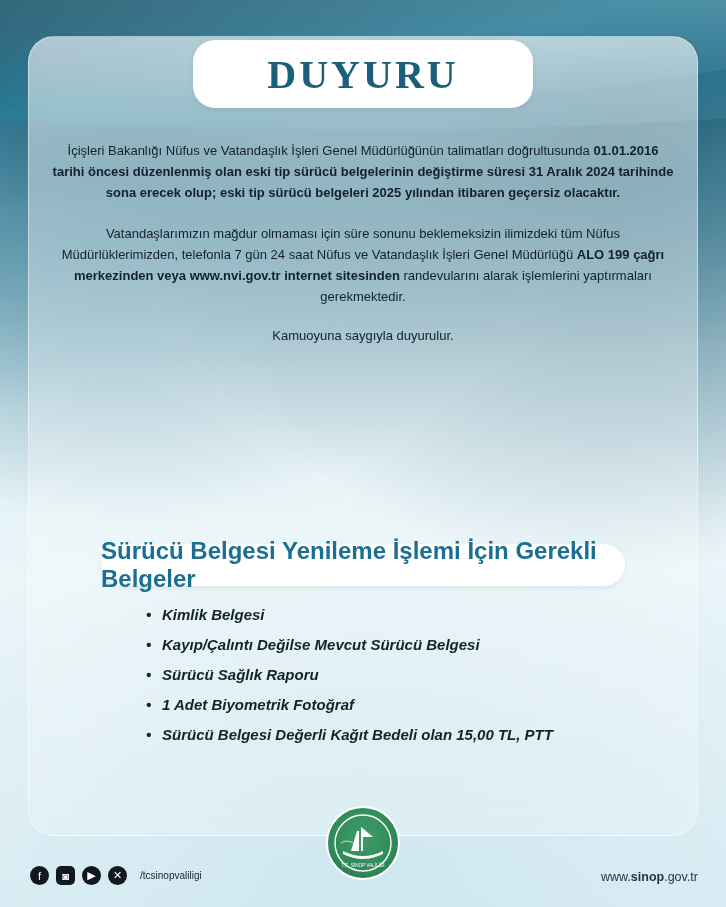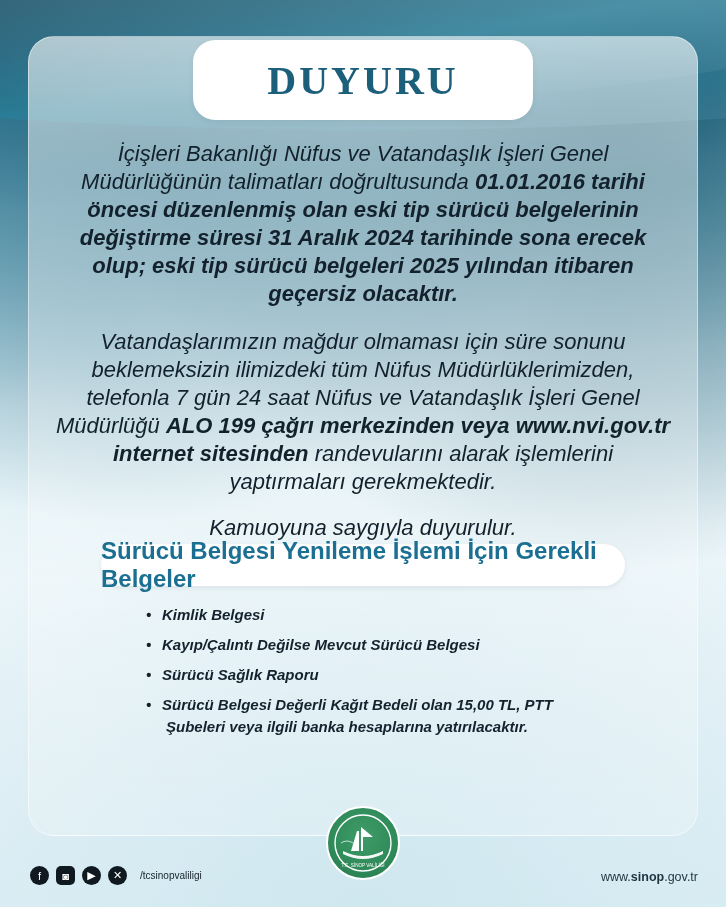--- a/index.html
+++ b/index.html
@@ -41,21 +41,21 @@
     border-radius: 26px;
     background: linear-gradient(180deg, rgba(255,255,255,0.62) 0%, rgba(255,255,255,0.42) 18%, rgba(255,255,255,0.30) 45%, rgba(255,255,255,0.22) 100%);
     border: 1px solid rgba(255,255,255,0.45);
   }
 
   .title-pill {
     position: absolute;
     left: 50%; transform: translateX(-50%);
     top: 40px;
     width: 340px;
-    height: 80px;
+    height: 68px;
     background: #ffffff;
     border-radius: 22px;
     display: flex;
     align-items: center;
     justify-content: center;
     box-shadow: 0 2px 6px rgba(0,0,0,0.06);
   }
   .title-pill span {
     font-family: "Liberation Serif", serif;
     font-weight: bold;
@@ -66,24 +66,23 @@
 
   .body-text {
     position: absolute;
     left: 52px;
     top: 140px;
     width: 622px;
     text-align: center;
     color: #12212b;
   }
   .para {
-    font-size: 22px;
-    line-height: 28px;
+    font-size: 13px;
+    line-height: 21px;
     margin-bottom: 18px;
-    font-style: italic;
   }
   .para.p1 { margin-bottom: 20px; }
   .para b { font-weight: bold; }
   .para.p3 { margin-top: 6px; margin-bottom: 10px; text-align: center; }
 
   .sub-pill {
     position: absolute;
     left: 50%; transform: translateX(-50%);
     top: 544px;
     width: 524px;
@@ -201,23 +200,23 @@
   </div>
 
   <div class="sub-pill">
     <span>Sürücü Belgesi Yenileme İşlemi İçin Gerekli Belgeler</span>
   </div>
 
   <ul class="doc-list">
     <li><span>Kimlik Belgesi</span></li>
     <li><span>Kayıp/Çalıntı Değilse Mevcut Sürücü Belgesi</span></li>
     <li><span>Sürücü Sağlık Raporu</span></li>
+    <li><span>1 Adet Biyometrik Fotoğraf</span></li>
     <li>
       <span>Sürücü Belgesi Değerli Kağıt Bedeli olan 15,00 TL, PTT</span>
-      <span class="cont">Şubeleri veya ilgili banka hesaplarına yatırılacaktır.</span>
     </li>
   </ul>
 
   <div class="logo">
     <svg width="60" height="60" viewBox="0 0 60 60">
       <circle cx="30" cy="30" r="28" fill="none" stroke="#ffffff" stroke-width="1.4"></circle>
       <path d="M10 38 Q30 48 50 38 L50 41 Q30 51 10 41 Z" fill="#ffffff" opacity="0.95"></path>
       <path d="M18 38 L24 18 L26 18 L26 38 Z" fill="#ffffff"></path>
       <path d="M28 38 L28 14 L40 24 L30 24 L30 38 Z" fill="#ffffff"></path>
       <path d="M8 30 Q14 26 20 30" fill="none" stroke="#ffffff" stroke-width="1" opacity="0.7"></path>

